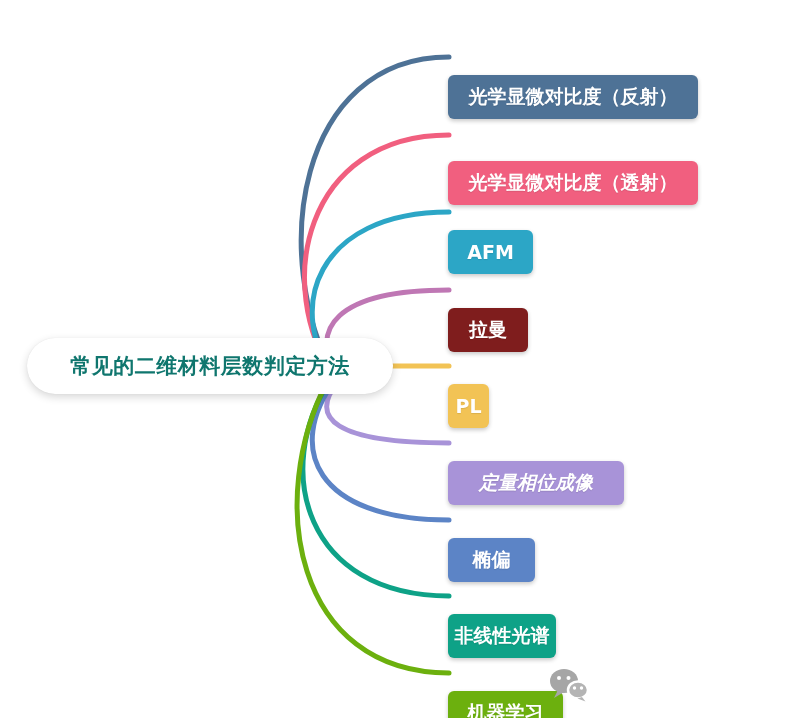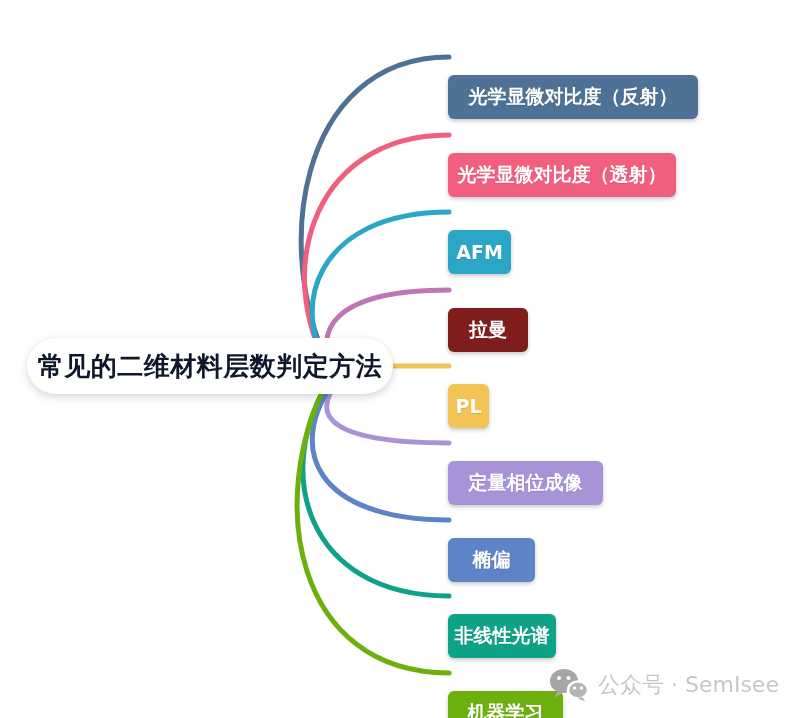--- a/index.html
+++ b/index.html
@@ -26,23 +26,23 @@
     width: 366px; height: 56px;
     background: #ffffff;
     border-radius: 28px;
     box-shadow: 0 3px 9px rgba(0,0,0,0.16), 0 0 1px rgba(0,0,0,0.10);
     display: flex;
     align-items: center;
     justify-content: center;
     z-index: 3;
   }
   .root-node span {
-    font-size: 26px;
+    font-size: 21px;
     font-weight: bold;
-    color: #0f172a;
+    color: #0f766e;
     letter-spacing: 0.5px;
     white-space: nowrap;
   }
   .branch-node {
     position: absolute;
     height: 44px;
     border-radius: 6px;
     box-shadow: 0 2px 4px rgba(0,0,0,0.22);
     display: flex;
     align-items: center;
@@ -89,33 +89,33 @@
     </svg>
 
   <div class="root-node">
     <span>常见的二维材料层数判定方法</span>
   </div>
 
   <div id="branch-layer">
       <div class="branch-node" style="left: 448px; top: 35px; width: 250px; background: rgb(78, 114, 150);">
         <span>光学显微对比度（反射）</span>
       </div>
-      <div class="branch-node" style="left: 448px; top: 113px; width: 228px; background: rgb(241, 95, 127);">
+      <div class="branch-node" style="left: 448px; top: 121px; width: 250px; background: rgb(241, 95, 127);">
         <span>光学显微对比度（透射）</span>
       </div>
-      <div class="branch-node" style="left: 448px; top: 190px; width: 63px; background: rgb(44, 166, 198);">
+      <div class="branch-node" style="left: 448px; top: 190px; width: 85px; background: rgb(44, 166, 198);">
         <span>AFM</span>
       </div>
       <div class="branch-node" style="left: 448px; top: 268px; width: 80px; background: #7f1d1d;">
         <span>拉曼</span>
       </div>
       <div class="branch-node" style="left: 448px; top: 344px; width: 41px; background: rgb(242, 195, 85);">
         <span>PL</span>
       </div>
-      <div class="branch-node" style="left: 448px; top: 421px; width: 155px; background: rgb(168, 147, 216);">
+      <div class="branch-node" style="left: 448px; top: 421px; width: 176px; background: rgb(168, 147, 216); font-style: italic;">
         <span>定量相位成像</span>
       </div>
       <div class="branch-node" style="left: 448px; top: 498px; width: 87px; background: rgb(92, 132, 198);">
         <span>椭偏</span>
       </div>
       <div class="branch-node" style="left: 448px; top: 574px; width: 108px; background: rgb(14, 162, 135);">
         <span>非线性光谱</span>
       </div>
       <div class="branch-node" style="left: 448px; top: 651px; width: 115px; background: rgb(108, 176, 14); align-items: center;">
         <span>机器学习</span>
@@ -126,16 +126,15 @@
     <svg width="40" height="34" viewBox="0 0 40 34">
       <ellipse cx="15" cy="13" rx="14" ry="12" fill="#a6a6a6"></ellipse>
       <path d="M9 22 L5 30 L15 24 Z" fill="#a6a6a6"></path>
       <circle cx="10" cy="10" r="2" fill="#ffffff"></circle>
       <circle cx="19.5" cy="10" r="2" fill="#ffffff"></circle>
       <ellipse cx="29" cy="22" rx="10" ry="8.5" stroke="#ffffff" stroke-width="2.5" fill="#b4b4b4"></ellipse>
       <path d="M33 29 L36.5 33.5 L28.5 30.5 Z" fill="#b4b4b4"></path>
       <circle cx="25.5" cy="20" r="1.7" fill="#ffffff"></circle>
       <circle cx="32.5" cy="20" r="1.7" fill="#ffffff"></circle>
     </svg>
-    <span class="wm-text">公众号 · SemIsee</span>
   </div>
 
 </div>
 
 </body></html>

